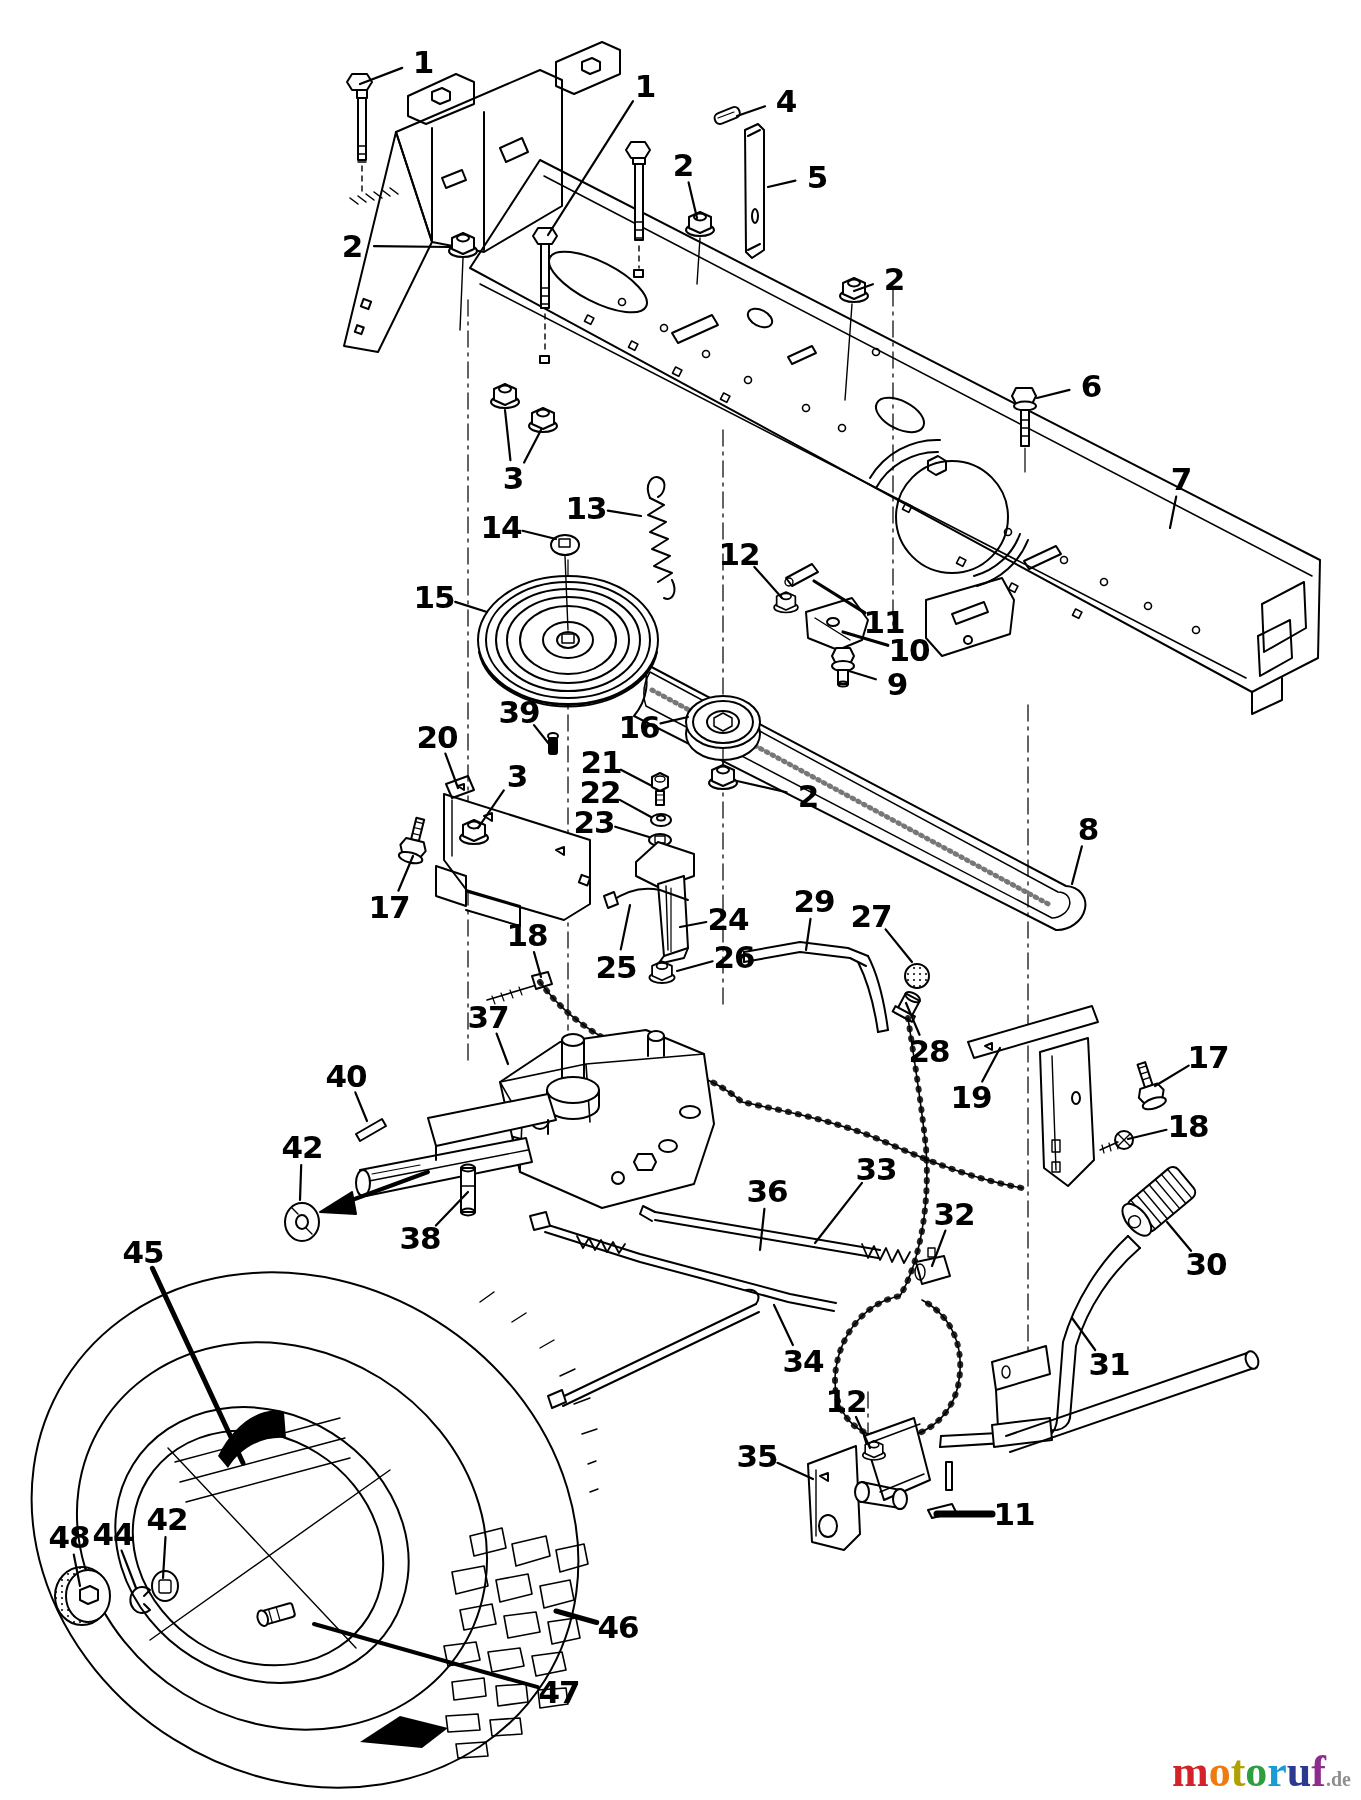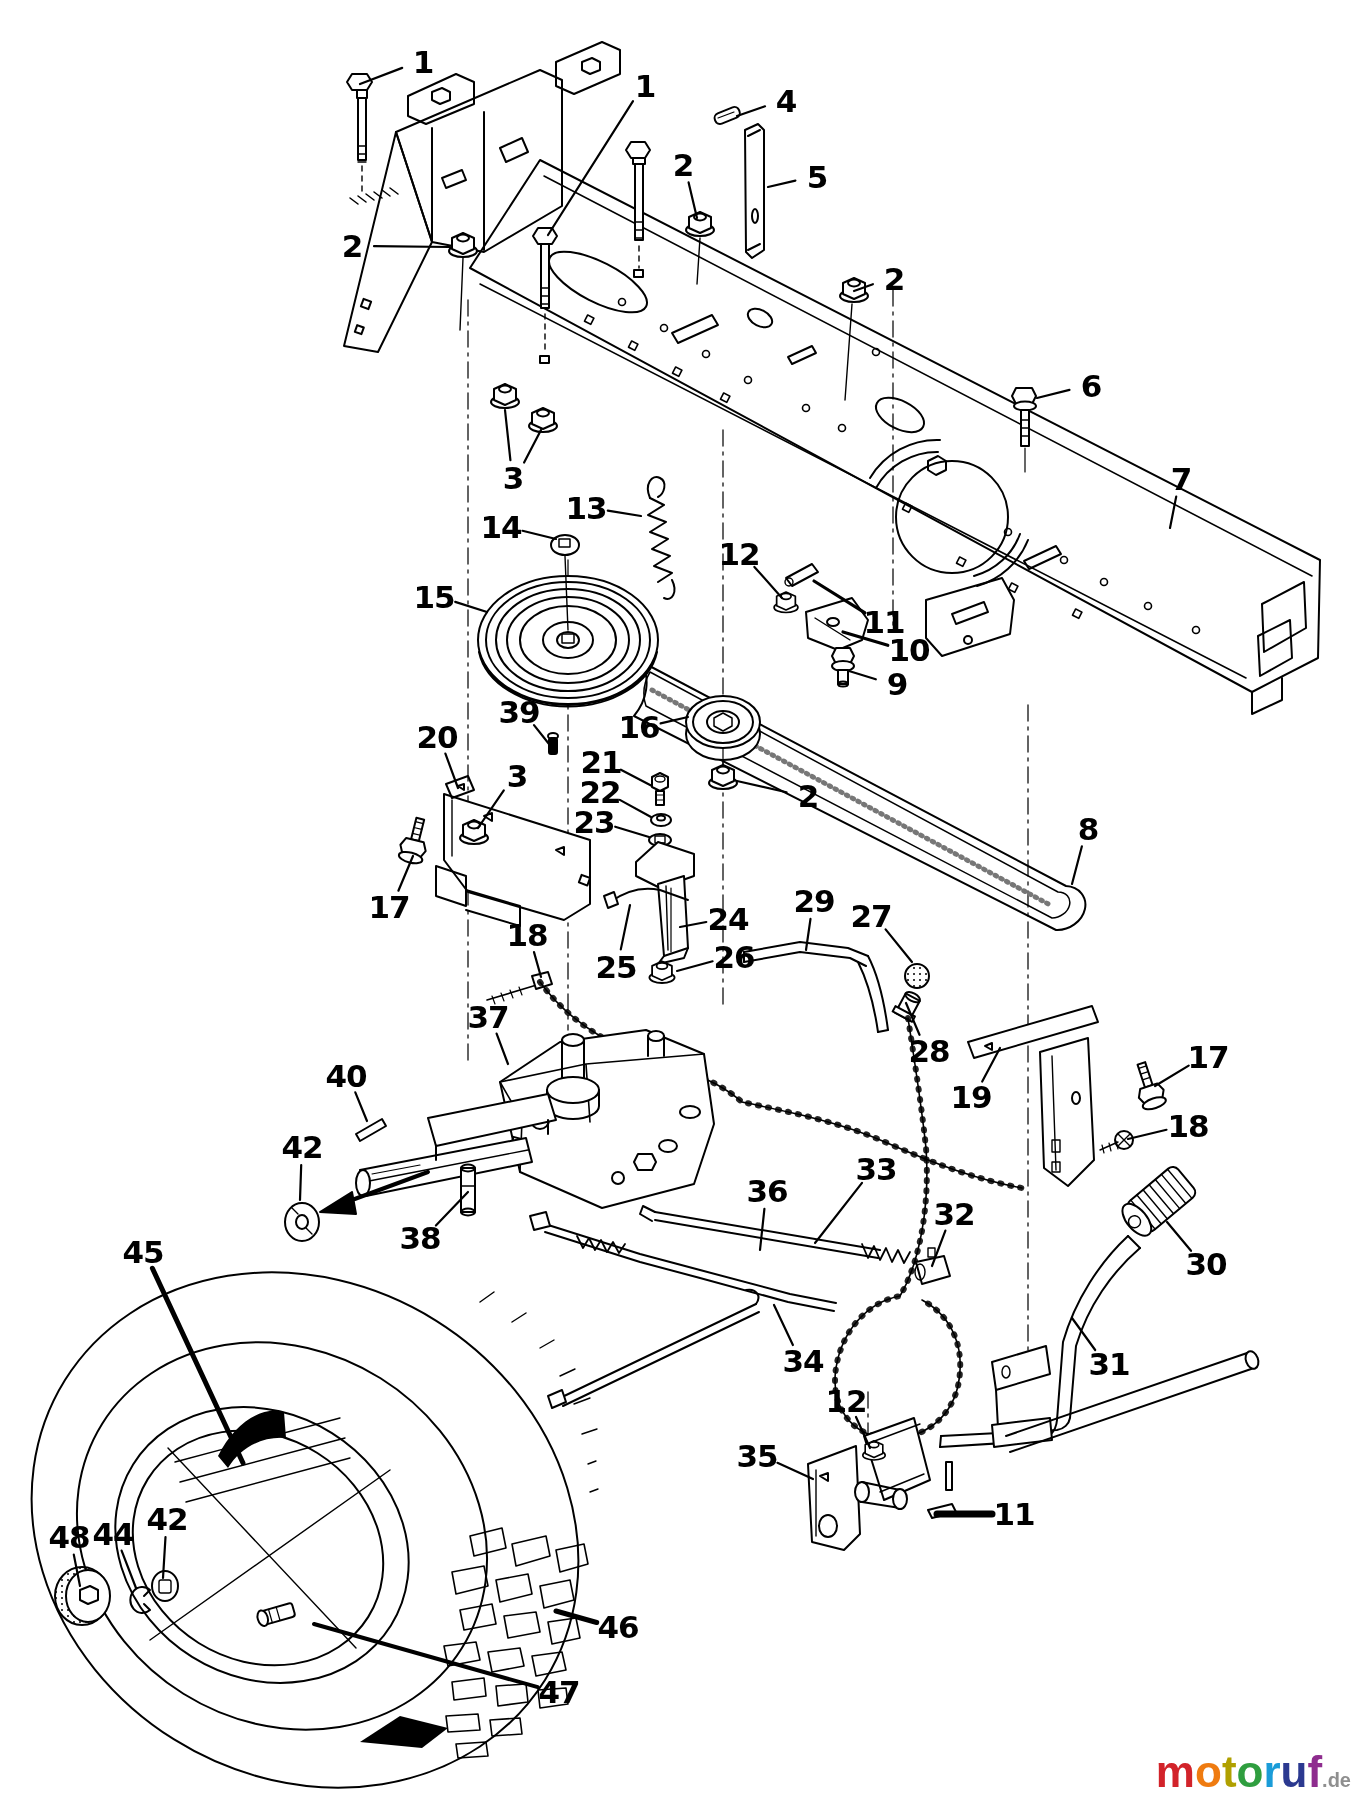--- a/index.html
+++ b/index.html
@@ -2,21 +2,21 @@
 <html><head>
 <meta charset="utf-8">
 <style>
   html,body{margin:0;padding:0;background:#ffffff;}
   #page{position:relative;width:1361px;height:1800px;background:#ffffff;overflow:hidden;
         font-family:"Liberation Sans",sans-serif;}
   #art{position:absolute;left:0;top:0;}
   .callout-text{font-family:"DejaVu Sans","Liberation Sans",sans-serif;font-weight:800;
         font-size:31px;fill:#000;letter-spacing:-1px;}
   #watermark{position:absolute;right:10px;bottom:6px;font-weight:700;font-size:44px;
-        line-height:1;user-select:none;letter-spacing:0px;}
+        line-height:1;user-select:none;letter-spacing:0px;font-family:Liberation Serif, serif;}
   #watermark .de{font-size:20px;color:#8f8f8f;font-weight:700;}
 </style>
 </head>
 <body>
 
 <div id="page">
 <svg id="art" width="1361" height="1800" viewBox="0 0 1361 1800" xmlns="http://www.w3.org/2000/svg">
   <defs>
     <pattern id="dots" width="6" height="6" patternUnits="userSpaceOnUse">
       <circle cx="2" cy="2" r="1" fill="#000"></circle>

